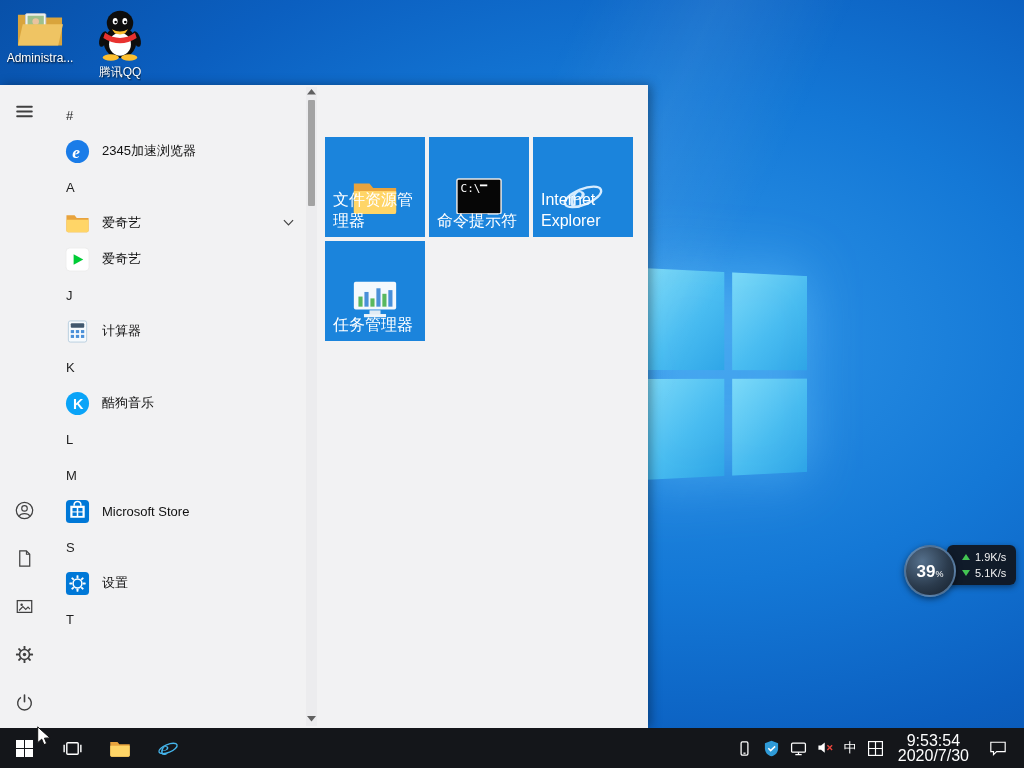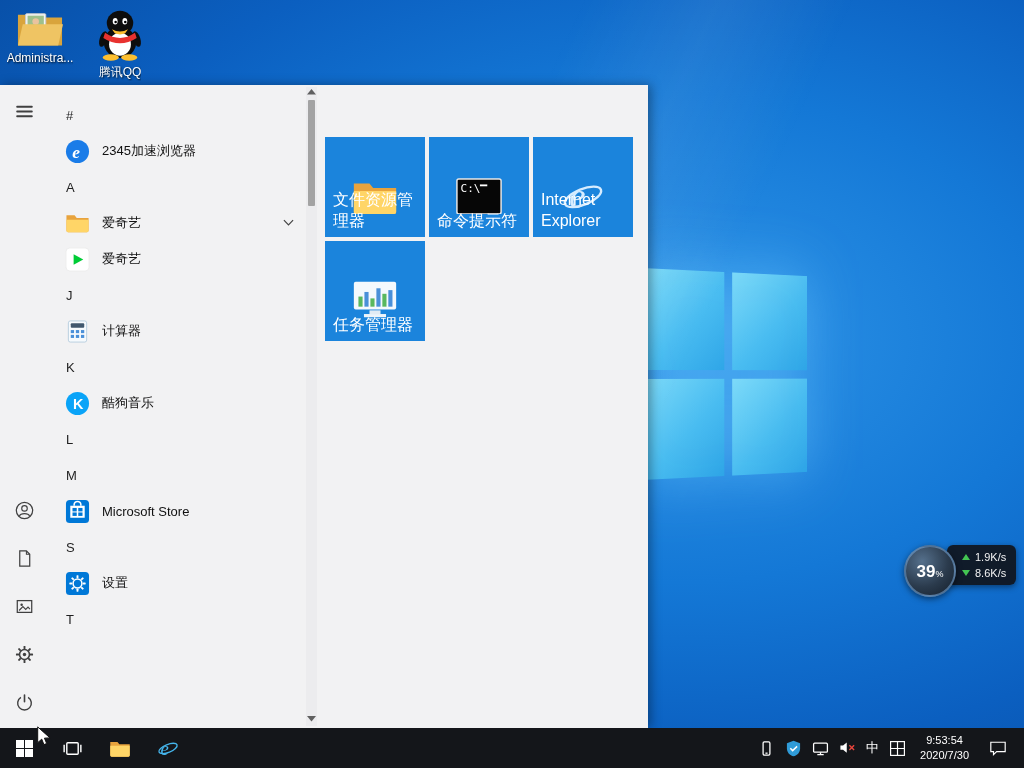--- a/index.html
+++ b/index.html
@@ -81,21 +81,21 @@
 .tb-btn{width:48px;height:40px;display:flex;align-items:center;justify-content:center;}
 .tb-btn svg{width:22px;height:auto;}
 .tb-btn[data-name="taskbar-start-button"] svg{width:17px;}
 .tb-btn[data-name="taskbar-task-view-button"] svg{width:19px;}
 .tray{margin-left:auto;display:flex;align-items:center;padding-right:6px;}
 .tray-icons{display:flex;align-items:center;}
 .tray-item{height:40px;padding:0 5px;display:flex;align-items:center;justify-content:center;}
 .tray-item svg{width:17px;height:auto;}
 .tray-text{color:#fff;font-size:13px;}
 .clock{display:flex;flex-direction:column;align-items:center;justify-content:flex-start;
-  color:#fff;font-size:11px;line-height:15px;padding:0 9px;}
+  color:#fff;font-size:16px;line-height:15px;padding:0 9px;}
 .action-btn{width:40px;height:40px;display:flex;align-items:center;justify-content:center;}
 .action-btn svg{width:18px;height:auto;}
 
 .cursor{position:absolute;left:35px;top:726px;z-index:99;pointer-events:none;}
 .cursor svg{width:18px;height:auto;}
 </style>
 </head>
 <body>
 
 <div class="desktop" data-name="desktop">
@@ -401,21 +401,21 @@
     <span class="nw-num" data-name="usage-percent">39</span>
     <span class="nw-sign" data-name="usage-percent-sign">%</span>
   </div>
   <div class="nw-panel" data-name="network-speed-panel">
     <div class="nw-row" data-name="upload-row">
       <span class="arr up" data-name="upload-arrow-icon"></span>
       <span data-name="upload-speed">1.9K/s</span>
     </div>
     <div class="nw-row" data-name="download-row">
       <span class="arr down" data-name="download-arrow-icon"></span>
-      <span data-name="download-speed">8.6K/s</span>
+      <span data-name="download-speed">5.1K/s</span>
     </div>
   </div>
 </div>
 
 <div class="taskbar" data-name="taskbar">
   <div class="tb-left" data-name="taskbar-buttons">
       <button class="tb-btn" data-name="taskbar-start-button">
         <span class="icon" data-name="win-flag-icon">
           <svg viewBox="0 0 17 17">
             <path d="M0 0h8v8H0zM9 0h8v8H9zM0 9h8v8H0zM9 9h8v8H9z" fill="#fff"></path>

